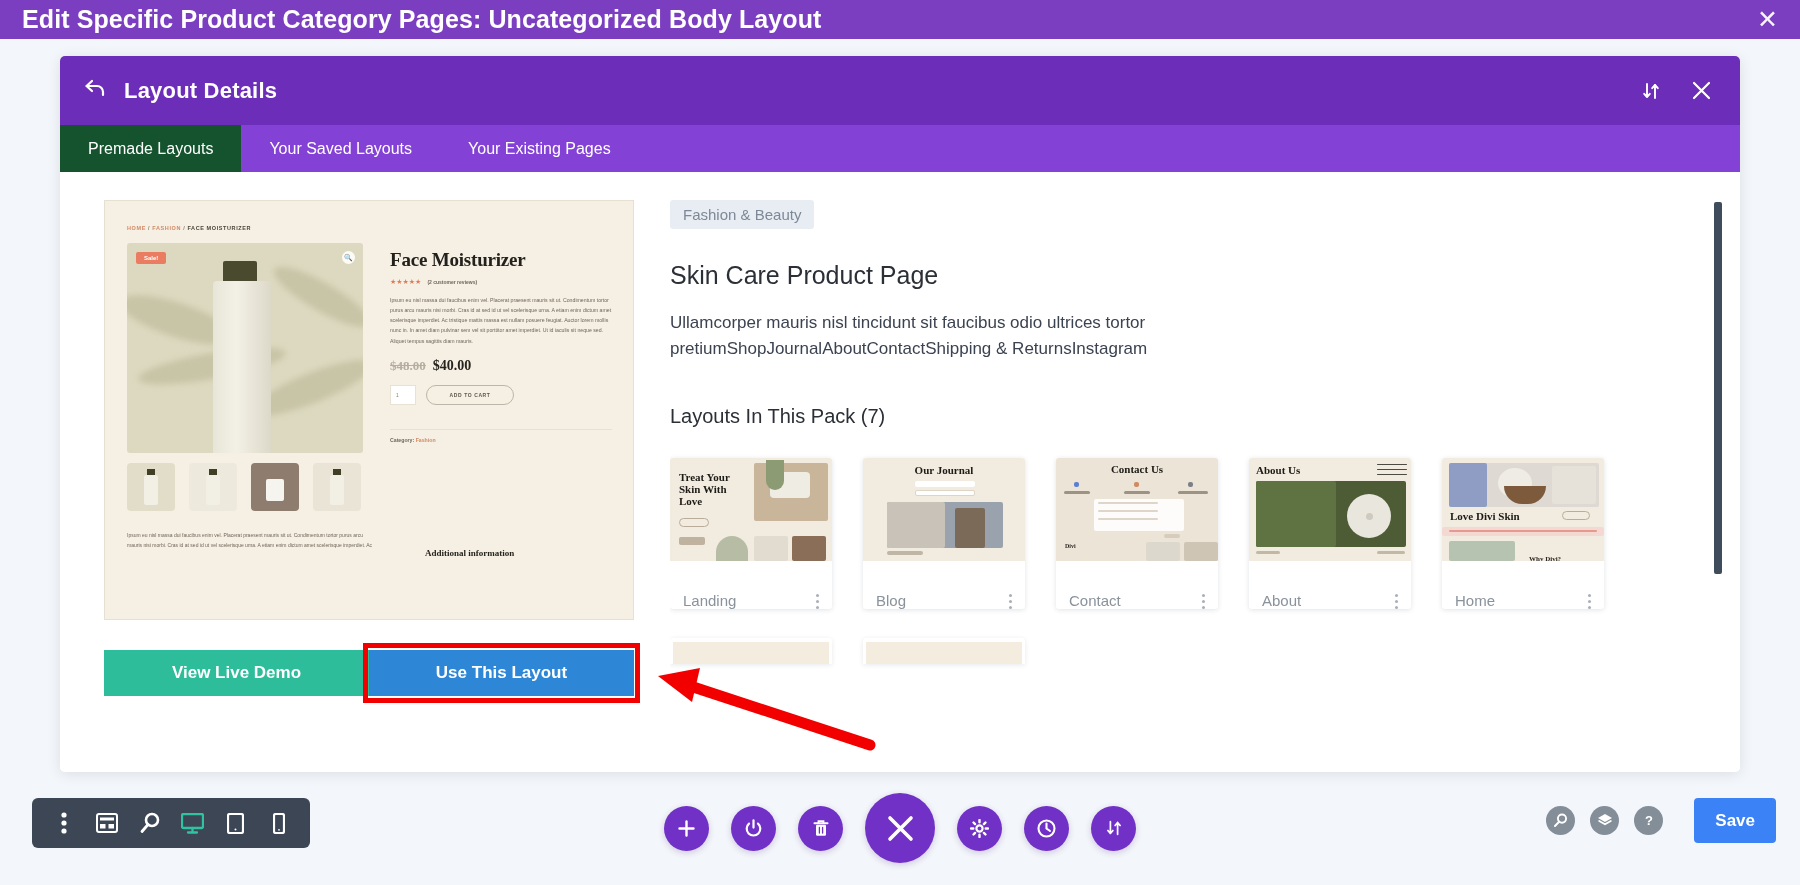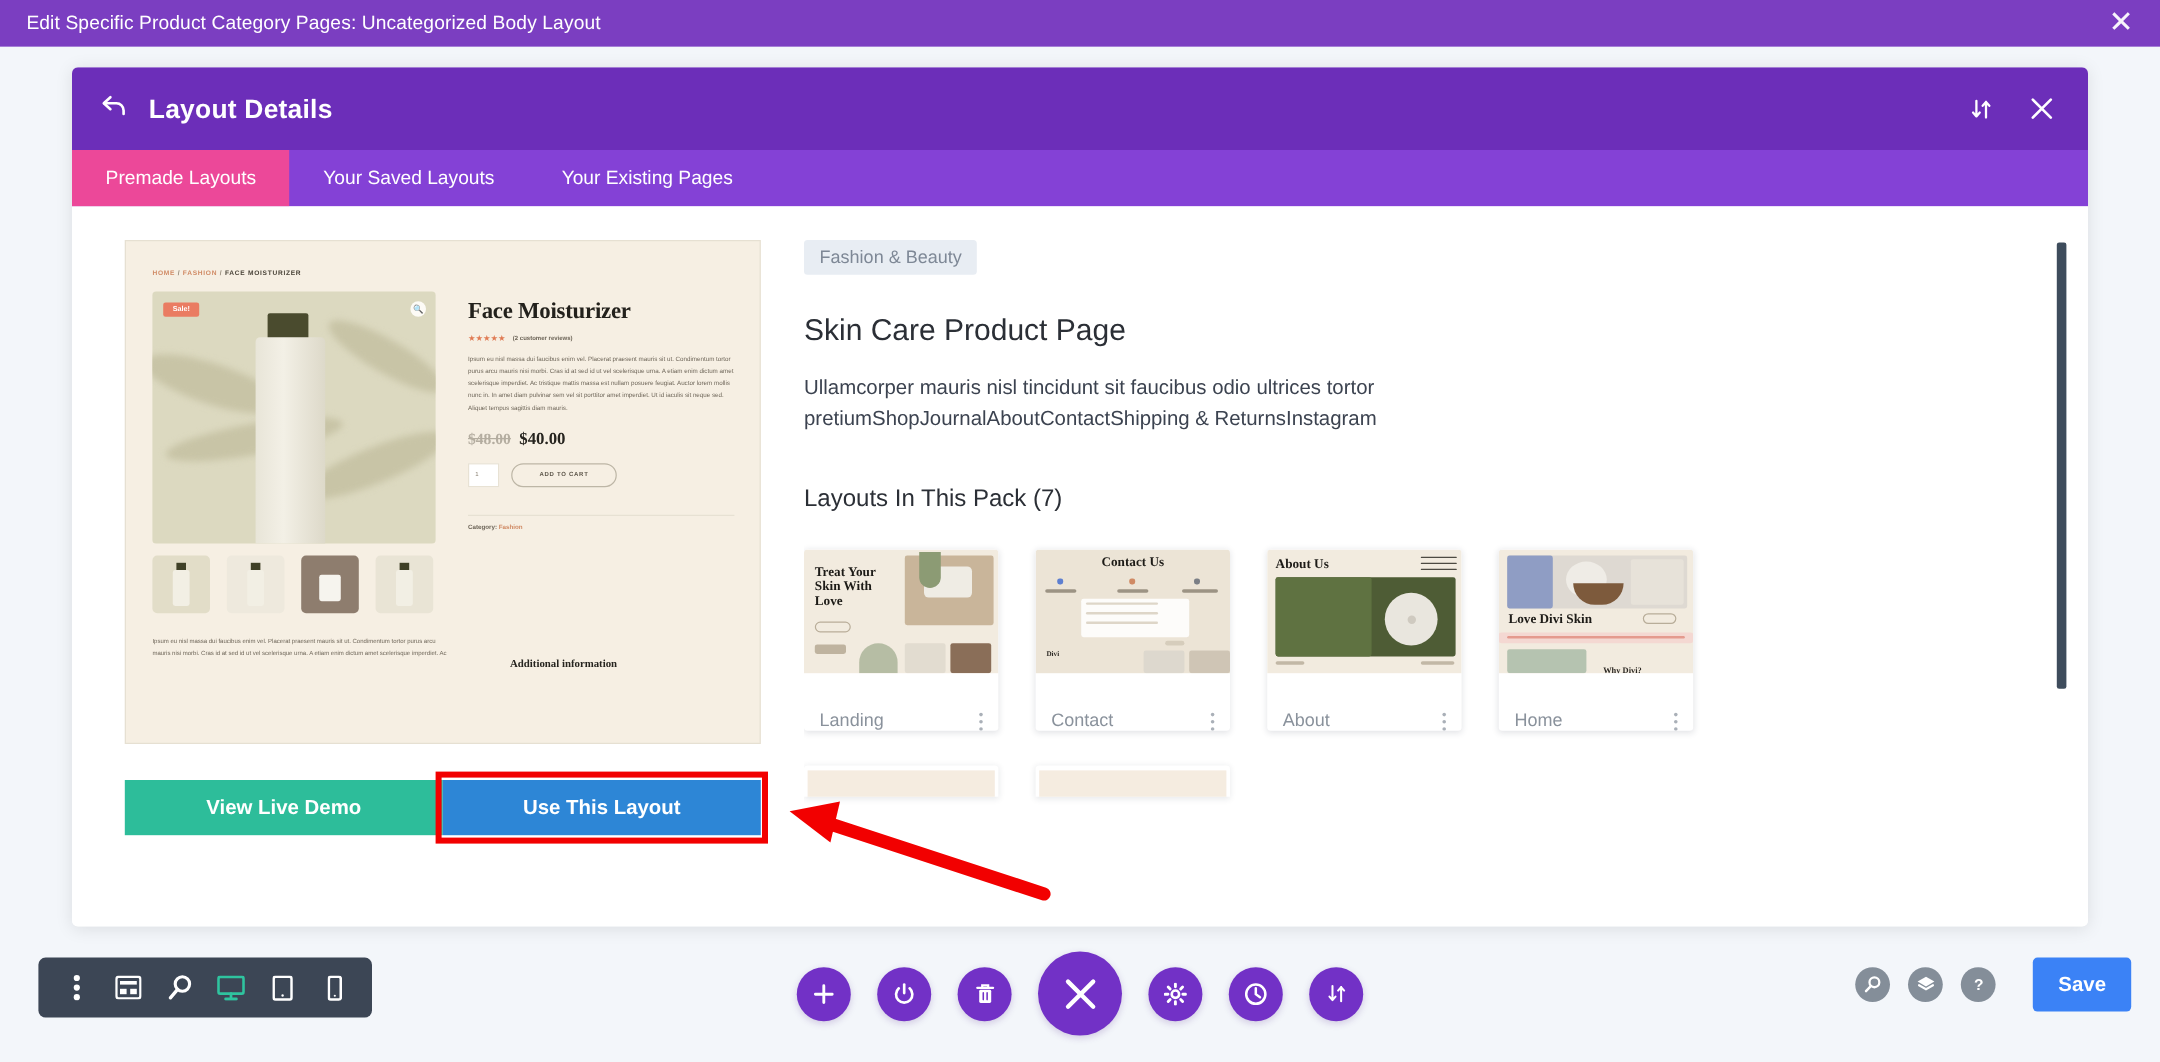--- a/index.html
+++ b/index.html
@@ -13,21 +13,21 @@
   
   .admin-bar {
     position: absolute; left: 0; top: 0;
     width: 1800px; height: 39px;
     background: #7b3ec1;
     display: flex; align-items: center;
     padding: 0 22px;
     color: #ffffff;
   }
   .admin-bar-title {
-    font-size: 16px; font-weight: 400;
+    font-size: 25px; font-weight: 700;
     letter-spacing: .1px;
     white-space: nowrap;
   }
   .admin-bar-close {
     margin-left: auto;
     font-size: 25px; line-height: 1;
     color: #ffffff; opacity: .95;
     cursor: pointer;
     font-weight: 300;
   }
@@ -72,21 +72,21 @@
     display: flex; align-items: stretch;
   }
   .tab {
     display: flex; align-items: center;
     padding: 0 28px;
     color: #ffffff;
     font-size: 16px;
     cursor: pointer;
     white-space: nowrap;
   }
-  .tab.active { background: #ec4899; }
+  .tab.active { background: #14532d; }
 
   .modal-body {
     height: 600px;
     background: #ffffff;
     position: relative;
     display: flex;
     padding: 28px 0 0 0;
   }
 
   
@@ -525,20 +525,39 @@
           <div class="card-foot">
             <span class="card-label">Landing</span>
             <span class="card-dots">
                 <i></i>
                 <i></i>
                 <i></i>
               </span>
           </div>
         </div>
 
+        <div class="card">
+          <div class="card-thumb" style="background:#f2ebdf;">
+            <div class="th-head" style="position:absolute;left:0;right:0;top:6px;text-align:center;font-size:11px;">Our Journal</div>
+            <div class="th-img" style="left:52px;top:23px;width:60px;height:6px;background:#fff;"></div>
+            <div class="th-img" style="left:52px;top:32px;width:60px;height:6px;background:#fff;border:1px solid #ded5c6;"></div>
+            <div class="th-img" style="left:24px;top:44px;width:116px;height:46px;background:#9aa3ad;"></div>
+            <div class="th-img" style="left:24px;top:44px;width:58px;height:46px;background:#c8c2b8;"></div>
+            <div class="th-img" style="left:92px;top:50px;width:30px;height:40px;background:#7c6a58;"></div>
+            <div class="th-img" style="left:24px;top:93px;width:36px;height:4px;background:#c0b6a5;"></div>
+          </div>
+          <div class="card-foot">
+            <span class="card-label">Blog</span>
+            <span class="card-dots">
+                <i></i>
+                <i></i>
+                <i></i>
+              </span>
+          </div>
+        </div>
 
         <div class="card">
           <div class="card-thumb" style="background:#ece4d6;">
             <div class="th-head" style="position:absolute;left:0;right:0;top:5px;text-align:center;font-size:11px;">Contact Us</div>
             <div class="th-img" style="left:18px;top:24px;width:5px;height:5px;background:#5e7fd0;"></div>
             <div class="th-img" style="left:78px;top:24px;width:5px;height:5px;background:#d08a64;"></div>
             <div class="th-img" style="left:132px;top:24px;width:5px;height:5px;background:#7b7f86;"></div>
             <div class="th-img" style="left:8px;top:33px;width:26px;height:3px;background:#9c9384;"></div>
             <div class="th-img" style="left:68px;top:33px;width:26px;height:3px;background:#9c9384;"></div>
             <div class="th-img" style="left:122px;top:33px;width:30px;height:3px;background:#9c9384;"></div>

